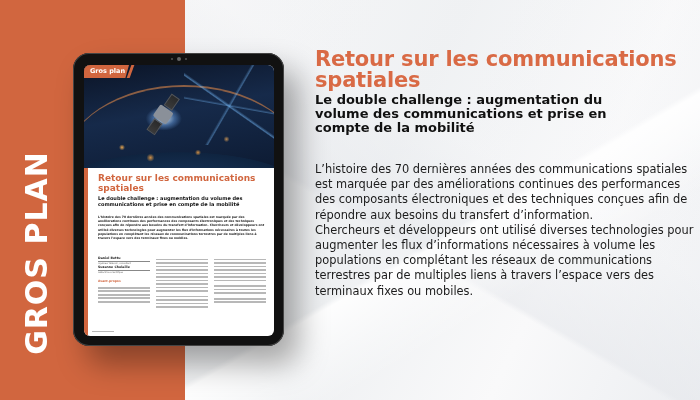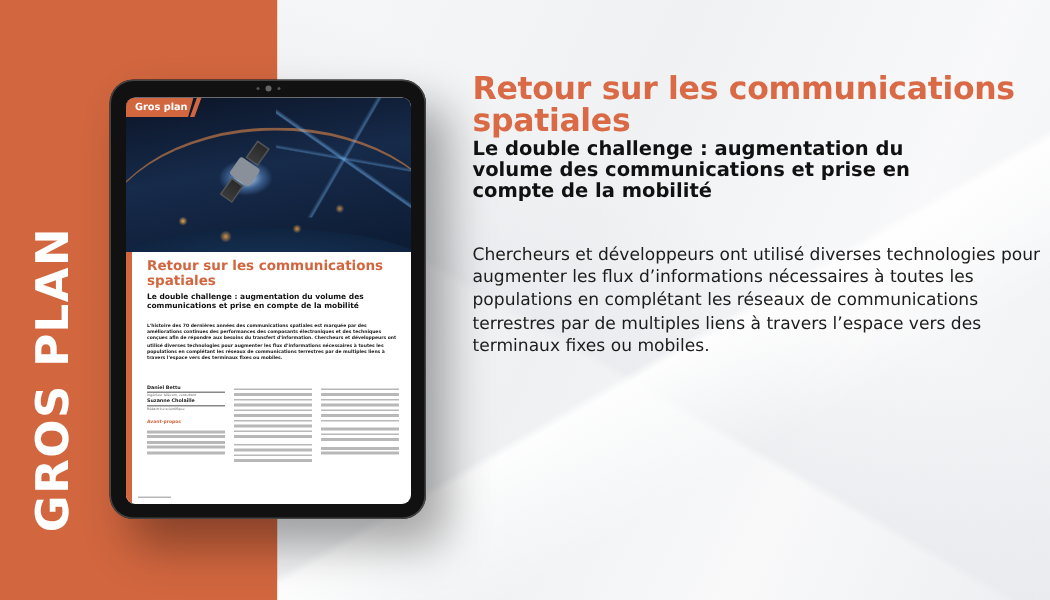--- a/index.html
+++ b/index.html
@@ -221,14 +221,15 @@
       </div>
   </div>
 </div>
 
 <div class="right">
   <div class="heading">Retour sur les communications spatiales</div>
   <div class="subheading">Le double challenge : augmentation du volume des communications et prise en compte de la mobilité</div>
 </div>
 
 <div class="body-text">
-  <p>Chercheurs et développeurs ont utilisé diverses technologies pour augmenter les flux d’informations nécessaires à toutes les populations en complétant les réseaux de communications terrestres par de multiples liens à travers l’espace vers des terminaux fixes ou mobiles.</p>
+  <p>L’histoire des 70 dernières années des communications spatiales est marquée par des améliorations continues des performances des composants électroniques et des techniques conçues afin de répondre aux besoins du transfert d’information.</p>
+  <p>Chercheurs et développeurs ont utilisé diverses technologies pour augmenter les flux d’informations nécessaires à volume les populations en complétant les réseaux de communications terrestres par de multiples liens à travers l’espace vers des terminaux fixes ou mobiles.</p>
 </div>
 
 </body></html>

